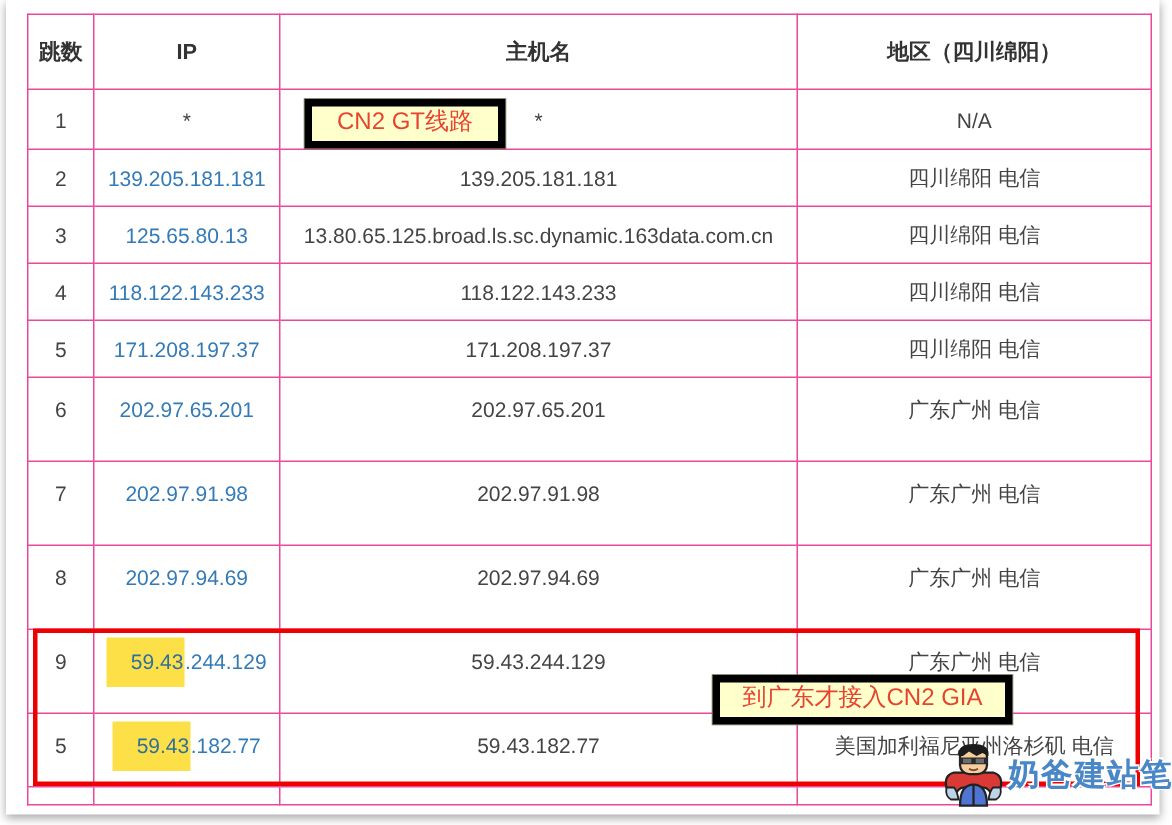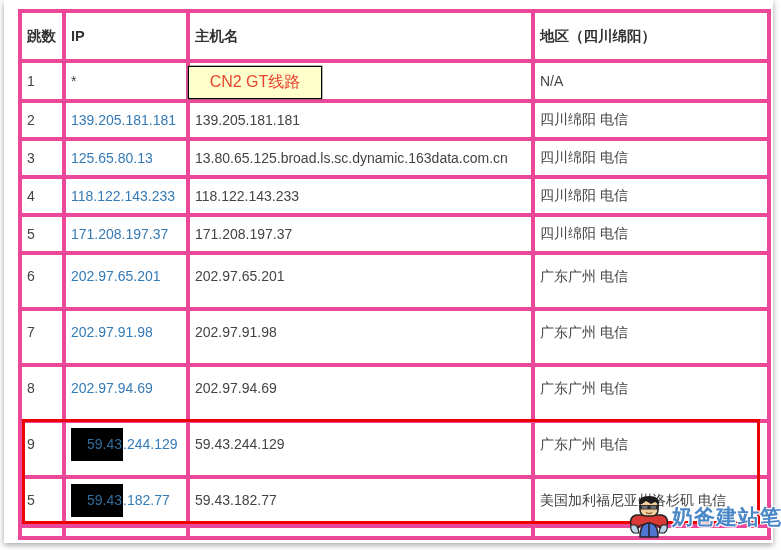--- a/index.html
+++ b/index.html
@@ -9,44 +9,45 @@
     position:absolute; left:4px; top:0; width:769px; height:543px;
     background:#ffffff;
     box-shadow:0 2px 6px rgba(90,90,90,.55);
   }
   table.trace {
     position:absolute; left:18px; top:9px; width:749px;
     border-collapse:collapse; table-layout:fixed;
     font-size:14px; color:#444; background:#fff;
   }
   .trace th, .trace td {
-    border:4px solid #ec4899; text-align:left; padding:2px 5px;
+    border:1px solid #ec4899; text-align:center; padding:2px 5px;
     overflow:hidden; white-space:nowrap;
   }
   .trace th {
     height:50px; font-weight:bold; color:#333; font-size:14.5px;
     white-space:normal; line-height:20px; vertical-align:middle;
   }
   col.c-hop{width:44px;} col.c-ip{width:124px;} col.c-host{width:345px;} col.c-region{width:236px;}
   tr.h40 td{height:40px; vertical-align:middle;}
   tr.h38 td{height:38px; vertical-align:middle;}
   tr.tall td{height:56px; vertical-align:top; padding-top:13px;}
   tr.h49 td{height:49px; vertical-align:top; padding-top:13px;}
   tr.stub td{height:12px;}
   .ip-link { color:#337ab7; text-decoration:none; cursor:pointer; }
-  mark.hl { background:#000000; color:#2f6f9f; padding:8px 1px 9px 16px; }
+  mark.hl { background:#fde047; color:#2f6f9f; padding:8px 1px 9px 16px; }
   
   .redbox {
     position:absolute; left:22px; top:419px; width:738px; height:105px;
     border:3px solid #ee0000; pointer-events:none; z-index:5;
   }
   .callout {
-    position:absolute; z-index:6; background:#ffffcc; border:1px solid #000000;
-    color:#e8432f; font-size:16px; display:flex; align-items:center; justify-content:center;
+    position:absolute; z-index:6; background:#ffffcc; border:5px solid #000000;
+    color:#e8432f; font-size:16px; display:flex; align-items:flex-start; justify-content:center;
     box-shadow:0 0 0 .5px #6a6a55;
+    margin-left:15px;
   }
   .callout.a1 { left:188px; top:66px; width:134px; height:33px; }
   .callout.a2 { left:460px; top:450px; width:200px; height:33px; }
   .watermark {
     position:absolute; left:626px; top:495px; z-index:7; display:flex; align-items:flex-end;
   }
   .wm-text {
     color:#4a87c7; font-size:21px; font-weight:bold; letter-spacing:1px; line-height:44px;
     text-shadow:-1px -1px 0 #fff, 1px -1px 0 #fff, -1px 1px 0 #fff, 1px 1px 0 #fff;
     white-space:nowrap;
@@ -145,20 +146,23 @@
           <td></td>
       </tr>
     </tbody>
   </table>
 
   <div class="redbox"></div>
 
   <div class="callout a1">
     <span>CN2 GT线路</span>
   </div>
+  <div class="callout a2">
+    <span>到广东才接入CN2 GIA</span>
+  </div>
 
   <div class="watermark">
     <span style="display:inline-block;width:46px;height:44px;">
       <svg width="46" height="44" viewBox="0 0 46 44">
 
         <path d="M5 30 Q3 22 10 20 L36 20 Q43 22 41 30 L36 36 Q33 30 30 30 L16 30 Q13 30 10 36 Z" fill="#d93a35" stroke="#222" stroke-width="1.5"></path>
 
         <path d="M5 30 Q4 36 8 38 L13 38 Q12 32 10 30 Z" fill="#bcd3e8" stroke="#222" stroke-width="1.2"></path>
         <path d="M41 30 Q42 36 38 38 L33 38 Q34 32 36 30 Z" fill="#bcd3e8" stroke="#222" stroke-width="1.2"></path>
 

